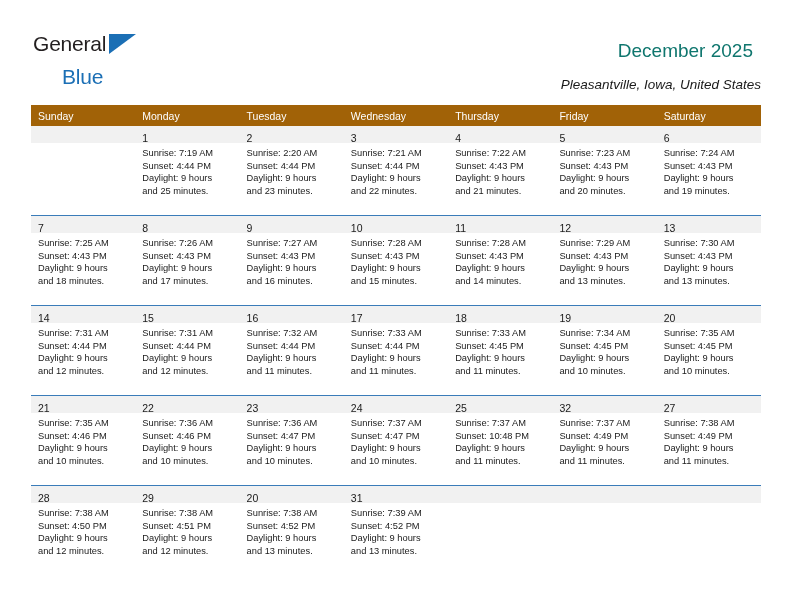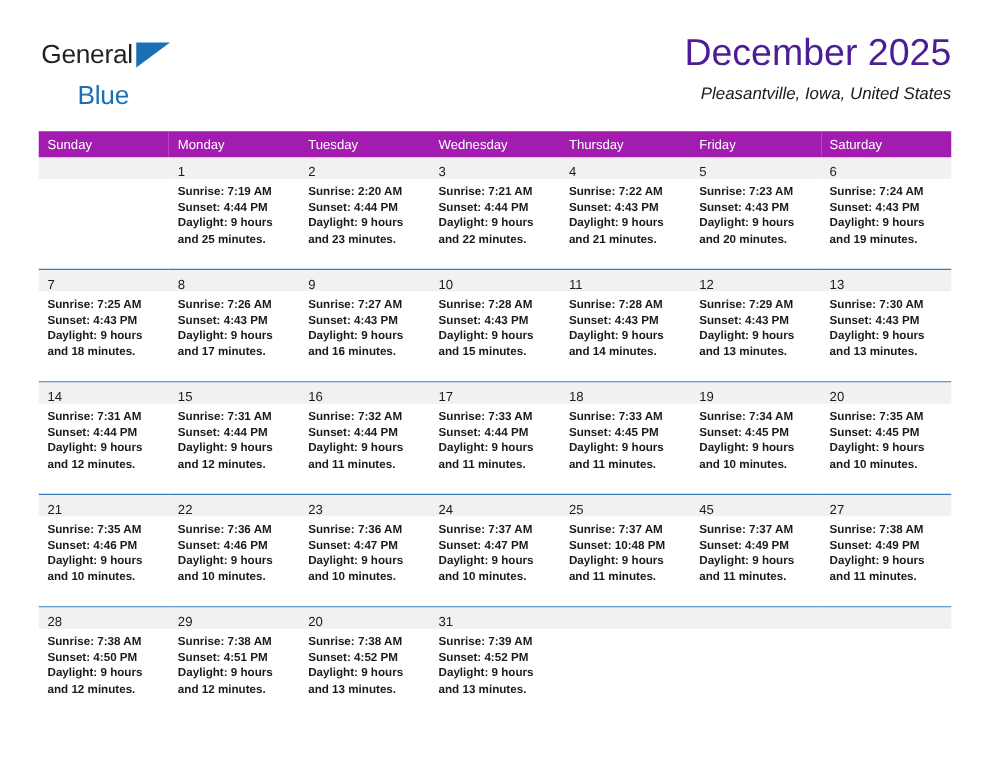--- a/index.html
+++ b/index.html
@@ -66,25 +66,25 @@
     margin-top: 13px;
   }
 
   .title-block {
     position: absolute;
     right: 0;
     top: 0;
     text-align: right;
   }
   .cal-title {
-    font-size: 30px;
+    font-size: 19px;
     line-height: 33px;
-    color: #4c1d95;
+    color: #0f766e;
     font-weight: normal;
-    margin: 0;
+    margin: 8px;
     white-space: nowrap;
   }
   .cal-subtitle {
     font-size: 13.5px;
     line-height: 20px;
     color: #1a1a1a;
     margin: 6px 0 0 0;
     white-space: nowrap;
     font-style: italic;
   }
@@ -94,21 +94,21 @@
     position: absolute;
     left: 31px;
     top: 105px;
     width: 730px;
     border-collapse: collapse;
     table-layout: fixed;
   }
   .calendar col { width: 104.28px; }
 
   .dow-row th {
-    background: #a21caf;
+    background: #a16207;
     color: #ffffff;
     font-size: 10.5px;
     font-weight: normal;
     text-align: left;
     padding: 4px 0 4px 7px;
     height: 13px;
     border: none;
   }
 
   .week-row td {
@@ -136,21 +136,20 @@
   .daycell.empty .daynum-strip {
     background: #f1f1f1;
   }
   .daynum {
     font-size: 10.5px;
     line-height: 14px;
     color: #1a1a1a;
   }
   .daylines {
     padding: 4px 6px 0 7px;
-    font-weight: bold;
   }
   .dayline {
     font-size: 9.3px;
     line-height: 12.6px;
     color: #1a1a1a;
     white-space: nowrap;
   }
 </style>
 </head>
 <body>
@@ -476,21 +475,21 @@
               <div class="daylines">
                 <div class="dayline">Sunrise: 7:37 AM</div>
                 <div class="dayline">Sunset: 10:48 PM</div>
                 <div class="dayline">Daylight: 9 hours</div>
                 <div class="dayline">and 11 minutes.</div>
               </div>
             </div>
           </td>
           <td>
             <div class="daycell">
-              <div class="daynum-strip"><span class="daynum">45</span></div>
+              <div class="daynum-strip"><span class="daynum">32</span></div>
               <div class="daylines">
                 <div class="dayline">Sunrise: 7:37 AM</div>
                 <div class="dayline">Sunset: 4:49 PM</div>
                 <div class="dayline">Daylight: 9 hours</div>
                 <div class="dayline">and 11 minutes.</div>
               </div>
             </div>
           </td>
           <td>
             <div class="daycell">

